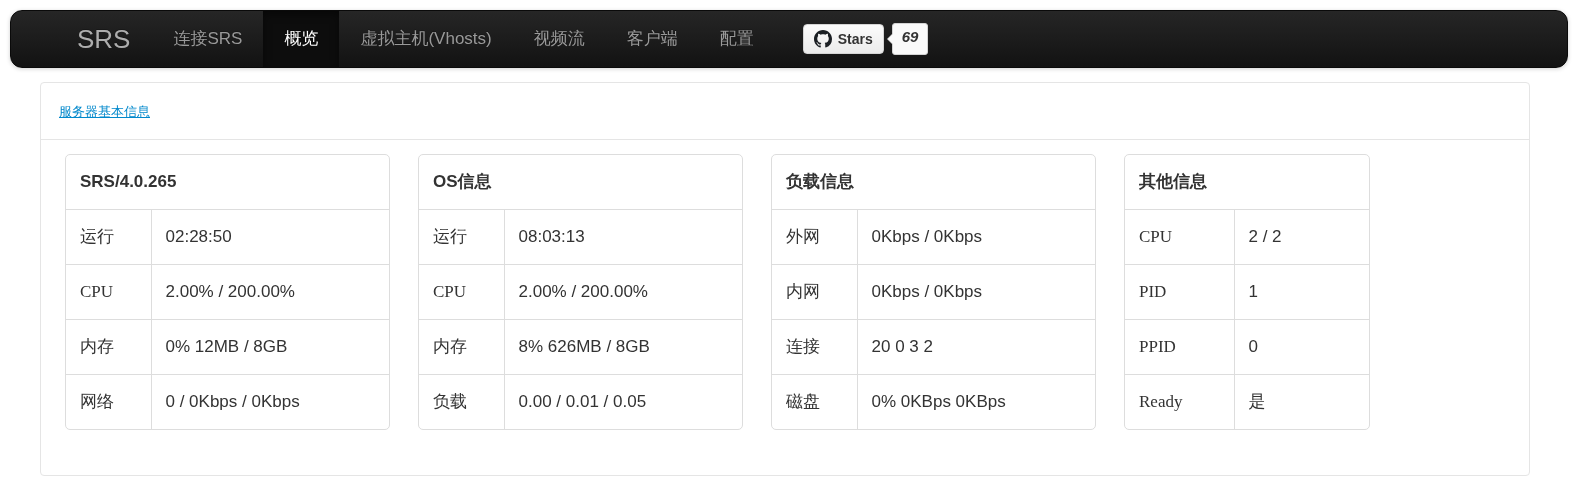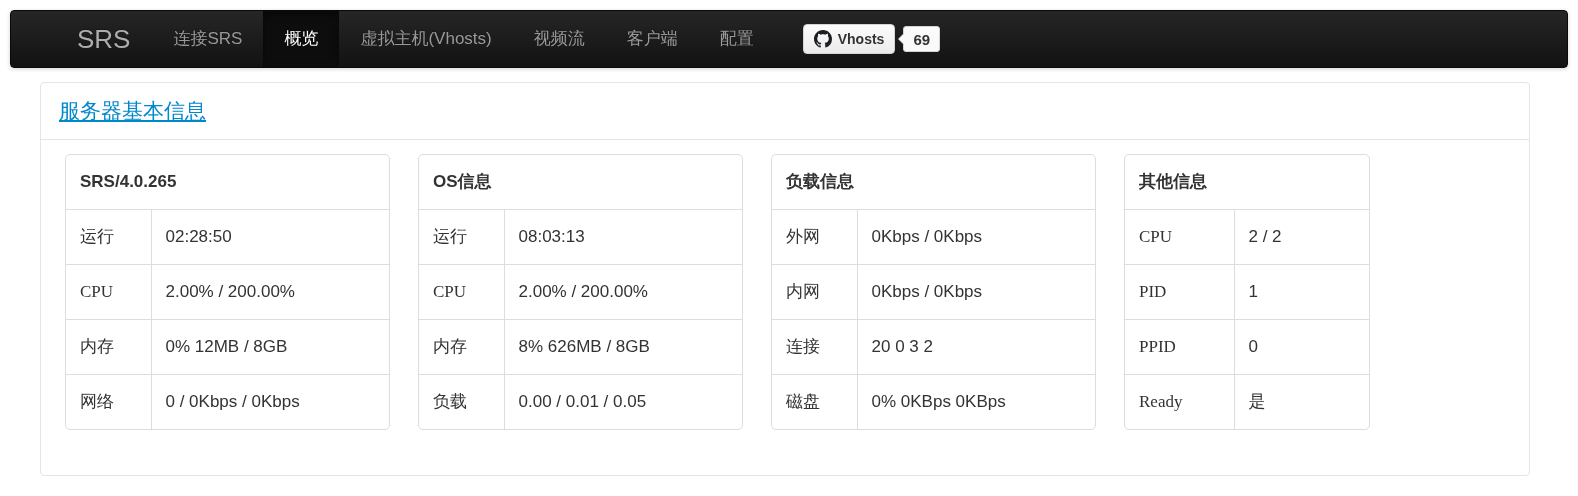--- a/index.html
+++ b/index.html
@@ -13,21 +13,21 @@
   body{
     background:#ffffff;
     font-family:"Liberation Sans","DejaVu Sans",sans-serif;
     color:var(--text);
   }
 
   
   .navbar{
     margin:10px 10px 0 10px;
     height:58px;
-    border-radius:4px;
+    border-radius:12px;
     background:linear-gradient(to bottom,var(--navbar-top),var(--navbar-bottom));
     border:1px solid #0a0a0a;
     box-shadow:0 1px 4px rgba(0,0,0,0.18);
     display:flex;
     align-items:stretch;
   }
   .brand{
     margin-left:66px;
     padding:0 22px 0 0;
     line-height:56px;
@@ -59,23 +59,23 @@
     display:flex;align-items:center;gap:6px;
     height:30px;padding:0 10px;
     background:linear-gradient(to bottom,#fcfcfc,#ebebeb);
     border:1px solid #d5d5d5;border-radius:4px;
     font-size:14px;font-weight:bold;color:#333;
     text-decoration:none;cursor:pointer;
   }
   .gh-btn svg{display:block;}
   .gh-count{
     position:relative;margin-left:8px;
-    height:26px;line-height:26px;padding:0 9px;
+    height:32px;line-height:26px;padding:0 9px;
     background:#fafafa;border:1px solid #d4d4d4;border-radius:3px;
-    font-size:15px;font-weight:bold;color:#333;text-decoration:none;cursor:pointer;
+    font-size:15px;font-weight:bold;color:#333;text-decoration:none;cursor:pointer;font-style:italic;
   }
   .gh-count::before{
     content:"";position:absolute;left:-6px;top:50%;margin-top:-6px;
     border:6px solid transparent;border-left:none;border-right:6px solid #d4d4d4;
   }
   .gh-count::after{
     content:"";position:absolute;left:-5px;top:50%;margin-top:-5px;
     border:5px solid transparent;border-left:none;border-right:5px solid #fafafa;
   }
 
@@ -83,21 +83,21 @@
   .panel{
     margin:14px 48px 0 40px;
     border:1px solid var(--panel-border);
     border-radius:4px;
   }
   .panel-heading{
     height:56px;line-height:56px;
     padding:0 18px;
   }
   .panel-heading a{
-    color:var(--link);font-size:21px;text-decoration:underline;cursor:pointer;
+    color:var(--link);font-size:13px;text-decoration:underline;cursor:pointer;
   }
   .panel-body{
     border-top:1px solid var(--panel-border);
     padding:14px 18px 45px 24px;
   }
 
   
   .tables-row{display:flex;gap:28px;align-items:flex-end;}
   .srs-table{
     border:1px solid var(--table-border);
@@ -148,21 +148,21 @@
         <a href="#">配置</a>
       </li>
     </ul>
   <div class="gh-widget">
     <a class="gh-btn" href="#">
       <span>
         <svg width="18" height="18" viewBox="0 0 16 16" fill="#1b1f23" aria-hidden="true">
           <path d="M8 0C3.58 0 0 3.58 0 8c0 3.54 2.29 6.53 5.47 7.59.4.07.55-.17.55-.38 0-.19-.01-.82-.01-1.49-2.01.37-2.53-.49-2.69-.94-.09-.23-.48-.94-.82-1.13-.28-.15-.68-.52-.01-.53.63-.01 1.08.58 1.23.82.72 1.21 1.87.87 2.33.66.07-.52.28-.87.51-1.07-1.78-.2-3.64-.89-3.64-3.95 0-.87.31-1.59.82-2.15-.08-.2-.36-1.02.08-2.12 0 0 .67-.21 2.2.82.64-.18 1.32-.27 2-.27.68 0 1.36.09 2 .27 1.53-1.04 2.2-.82 2.2-.82.44 1.1.16 1.92.08 2.12.51.56.82 1.27.82 2.15 0 3.07-1.87 3.75-3.65 3.95.29.25.54.73.54 1.48 0 1.07-.01 1.93-.01 2.2 0 .21.15.46.55.38A8.012 8.012 0 0 0 16 8c0-4.42-3.58-8-8-8z"></path>
         </svg>
       </span>
-      <span>Vhosts</span>
+      <span>Stars</span>
     </a>
     <a class="gh-count" href="#">69</a>
   </div>
 </div>
 
 <div class="panel">
   <div class="panel-heading">
     <a href="#">服务器基本信息</a>
   </div>
   <div class="panel-body">

